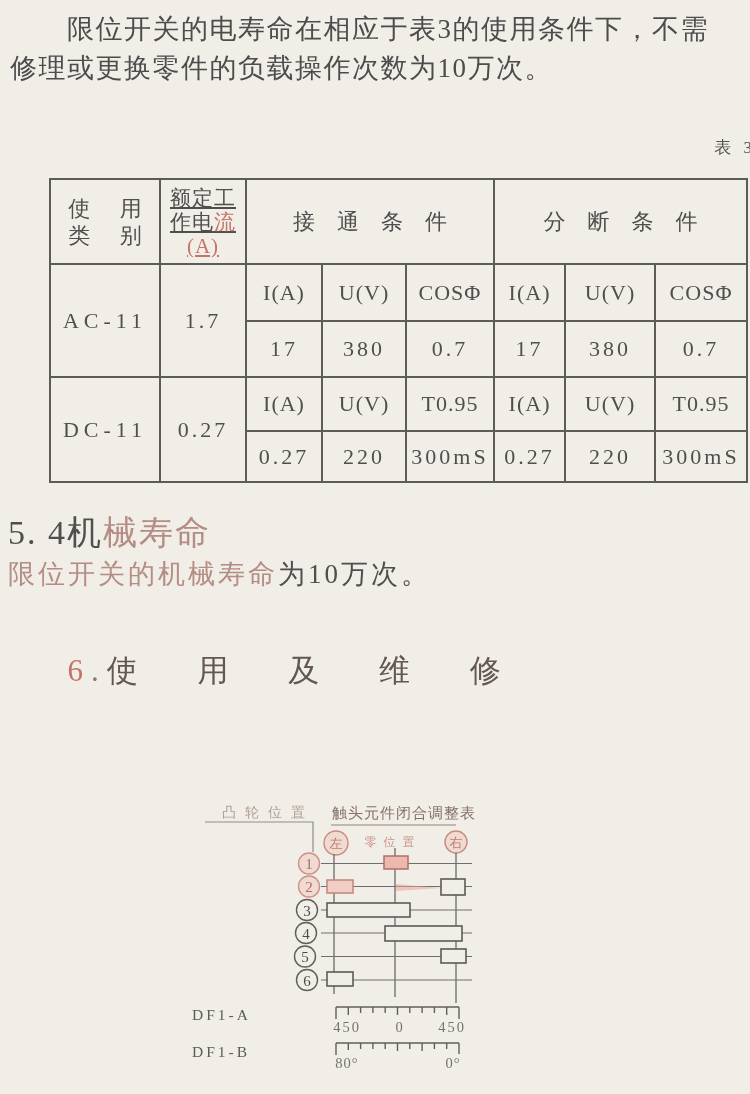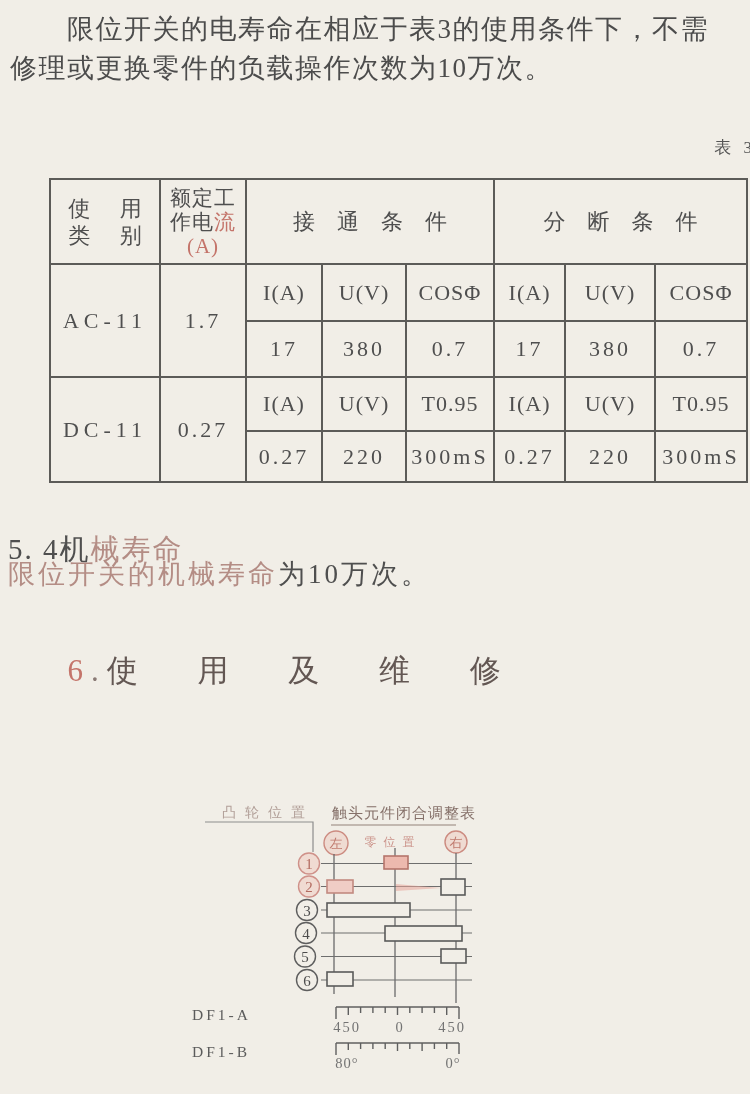--- a/index.html
+++ b/index.html
@@ -34,36 +34,36 @@
   table.spec td{
     border:2px solid #5c5b58;text-align:center;vertical-align:middle;
     padding:0;font-size:22px;color:#4f4f4f;
   }
   tr.r-head{height:85px;margin-top:36px;}
   tr.r-subac{height:57px;}
   tr.r-valac{height:56px;margin-left:40px;}
   tr.r-subdc{height:54px;}
   tr.r-valdc{height:51px;}
   .hdr-line{display:block;line-height:27px;letter-spacing:12px;text-indent:12px;}
-  .rated-line{display:block;line-height:24px;letter-spacing:1px;font-size:21px;}
+  .rated-line{display:block;line-height:24px;letter-spacing:1px;font-size:21px;text-decoration:underline;}
   .cond{letter-spacing:22px;text-indent:22px;font-size:23px;}
   .cat{letter-spacing:5px;font-size:21px;margin-left:40px;}
   .val{letter-spacing:3px;font-size:21px;}
   .sub{letter-spacing:1px;font-size:21px;margin-top:9px;}
 
   .c-ink{color:#4f4f4f}
   .c-mid{color:#767676}
   .c-faded{color:#9c9693}
   .c-red{color:#c4746a}
   .c-pink{color:#b48d85}
   .c-redish{color:#c98e83}
   .c-blend{color:#9c7b73}
 
   
-  .s54h{position:absolute;top:510px;left:8px;font-size:29px;letter-spacing:2px;margin-top:20px;}
+  .s54h{position:absolute;top:510px;left:8px;font-size:34px;letter-spacing:2px;}
   .s54b{position:absolute;top:556px;left:8px;font-size:27px;letter-spacing:3px;}
 
   
   .h6{
     position:absolute;top:650px;left:0;width:594px;text-align:center;
     font-size:31px;color:#6b5e5a;
   }
   .h6 .num{color:#c4746a;letter-spacing:6px;}
   .h6 .dot{color:#8a7a75;margin:0 8px 0 2px;}
   .h6 .htxt{letter-spacing:26px;color:#635753;}

